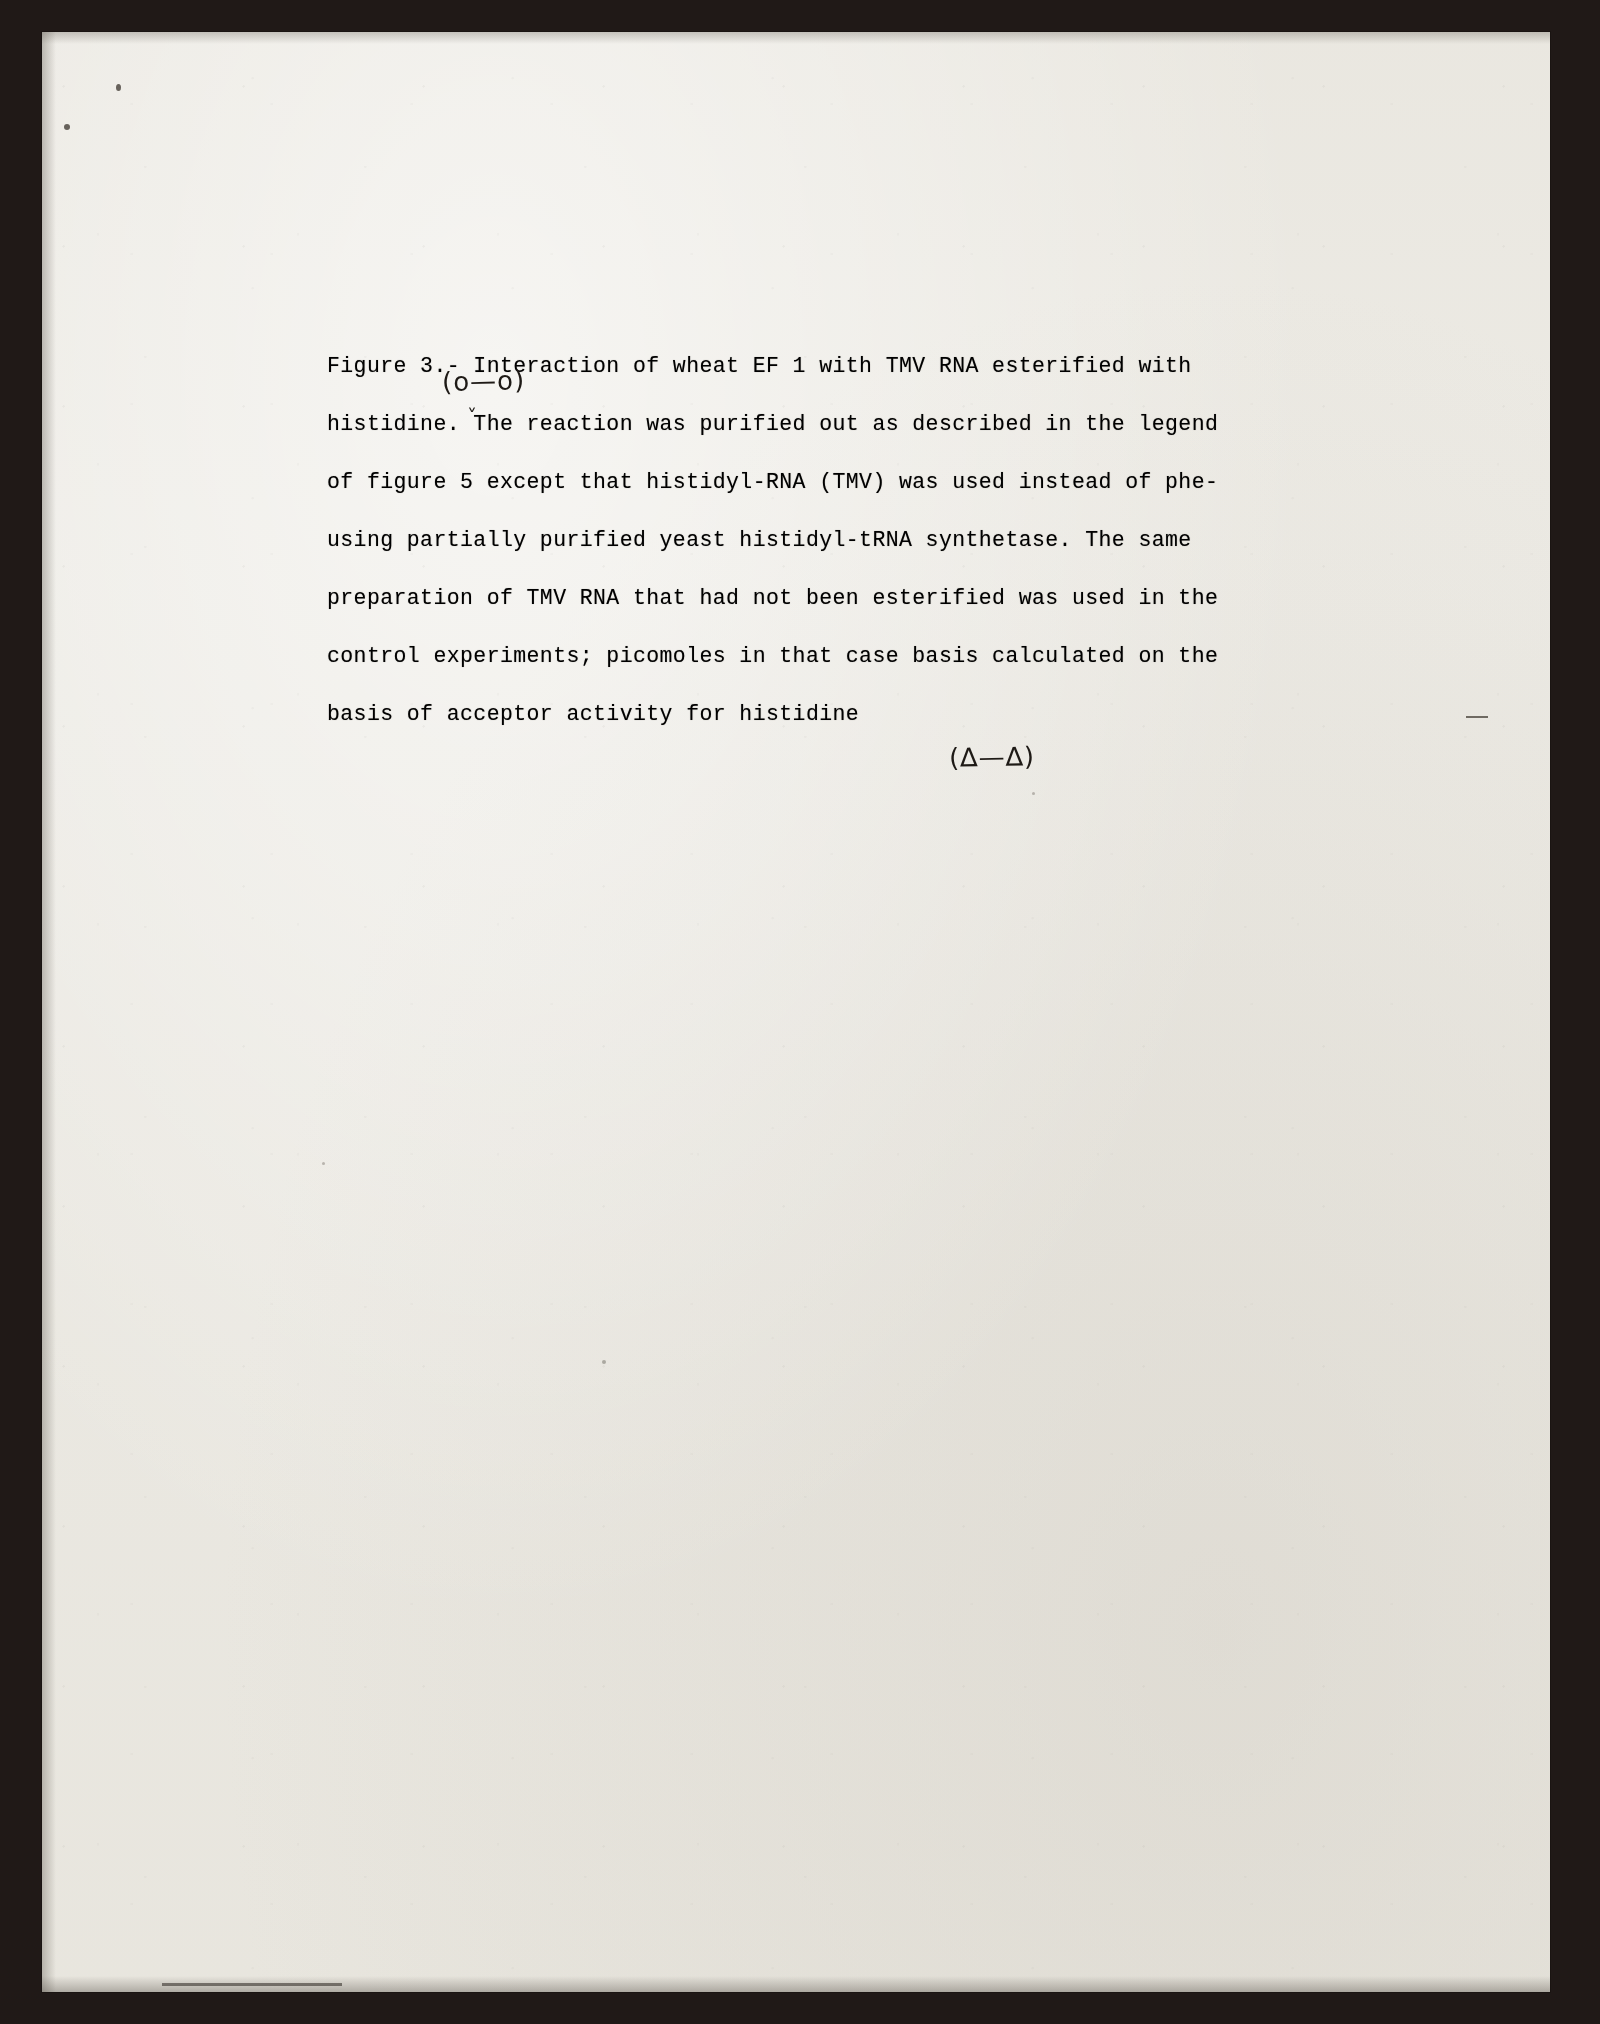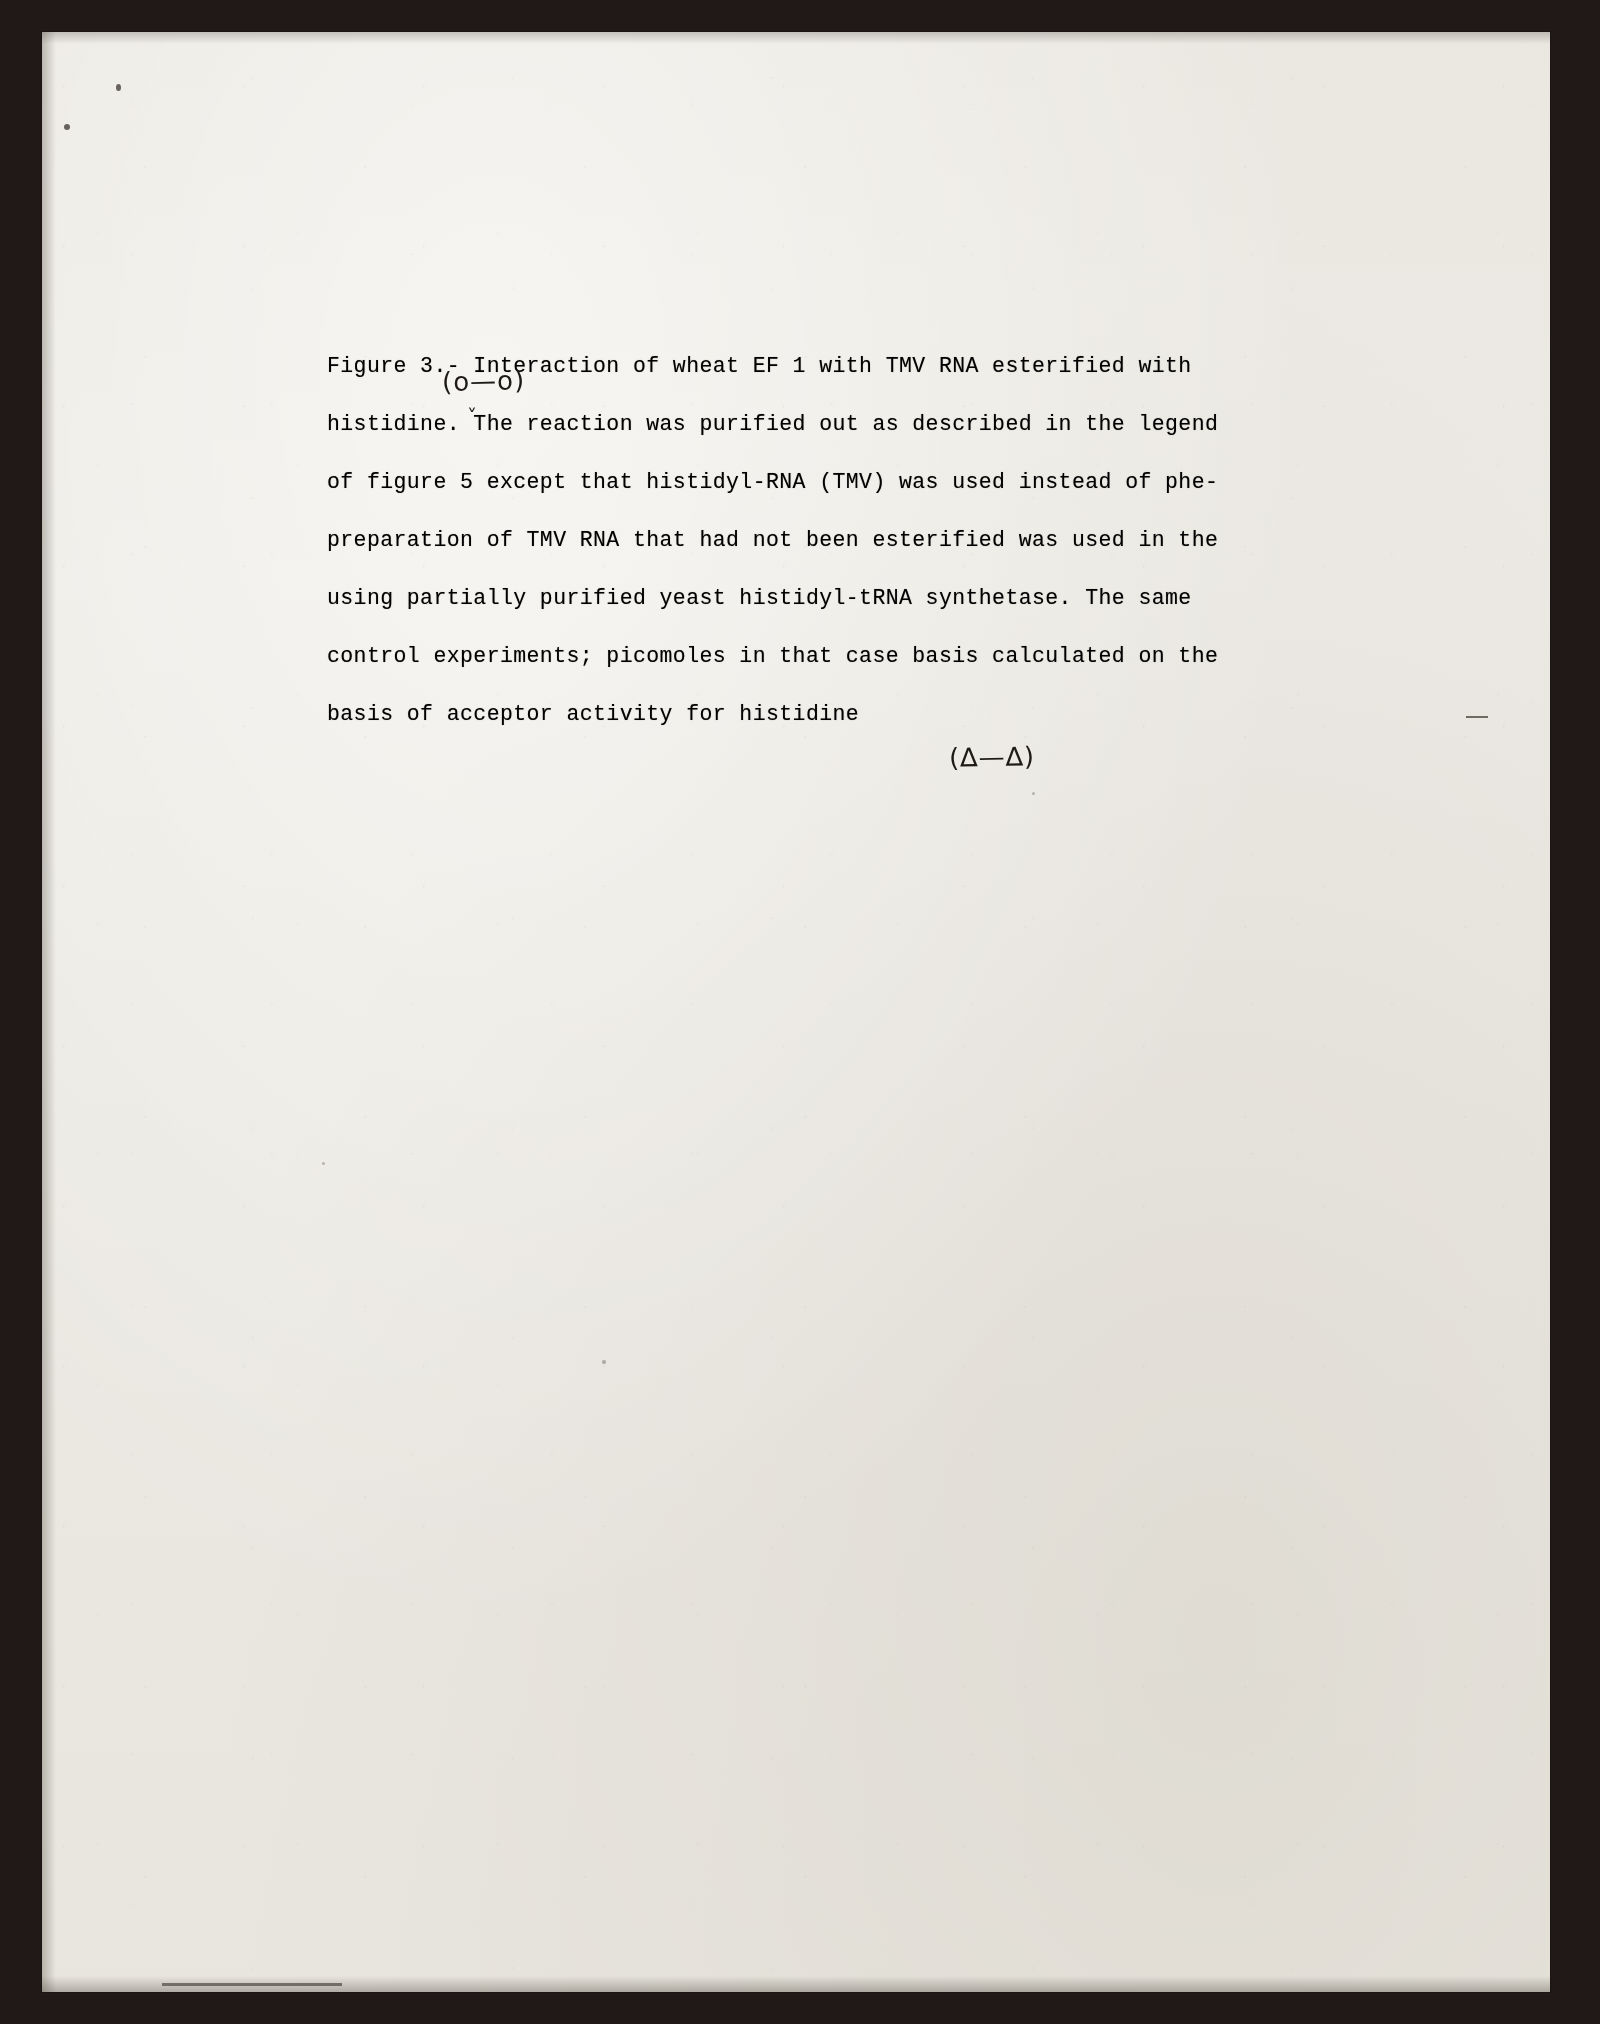--- a/index.html
+++ b/index.html
@@ -169,22 +169,22 @@
     <div class="speck" style="left:74px;top:52px;width:5px;height:7px;"></div>
     <div class="speck" style="left:22px;top:92px;width:6px;height:6px;"></div>
     <div class="speck" style="left:560px;top:1328px;width:4px;height:4px;opacity:.35;"></div>
     <div class="speck" style="left:990px;top:760px;width:3px;height:3px;opacity:.3;"></div>
     <div class="speck" style="left:280px;top:1130px;width:3px;height:3px;opacity:.3;"></div>
 
     <div class="caption-block">
       <div class="caption-line">Figure 3.- Interaction of wheat EF 1 with TMV RNA esterified with</div>
       <div class="caption-line">histidine. The reaction was purified out as described in the legend</div>
       <div class="caption-line">of figure 5 except that histidyl-RNA (TMV) was used instead of phe-</div>
+      <div class="caption-line">using partially purified yeast histidyl-tRNA synthetase. The same</div>
       <div class="caption-line">preparation of TMV RNA that had not been esterified was used in the</div>
-      <div class="caption-line">using partially purified yeast histidyl-tRNA synthetase. The same</div>
       <div class="caption-line">control experiments; picomoles in that case basis calculated on the</div>
       <div class="caption-line">basis of acceptor activity for histidine</div>
     </div>
 
     <div class="ink ink-open-circles">(o—o)</div>
     <div class="ink ink-tick">˅</div>
     <div class="ink ink-triangles">(∆—∆)</div>
 
     <div class="margin-dash"></div>
   </div>

